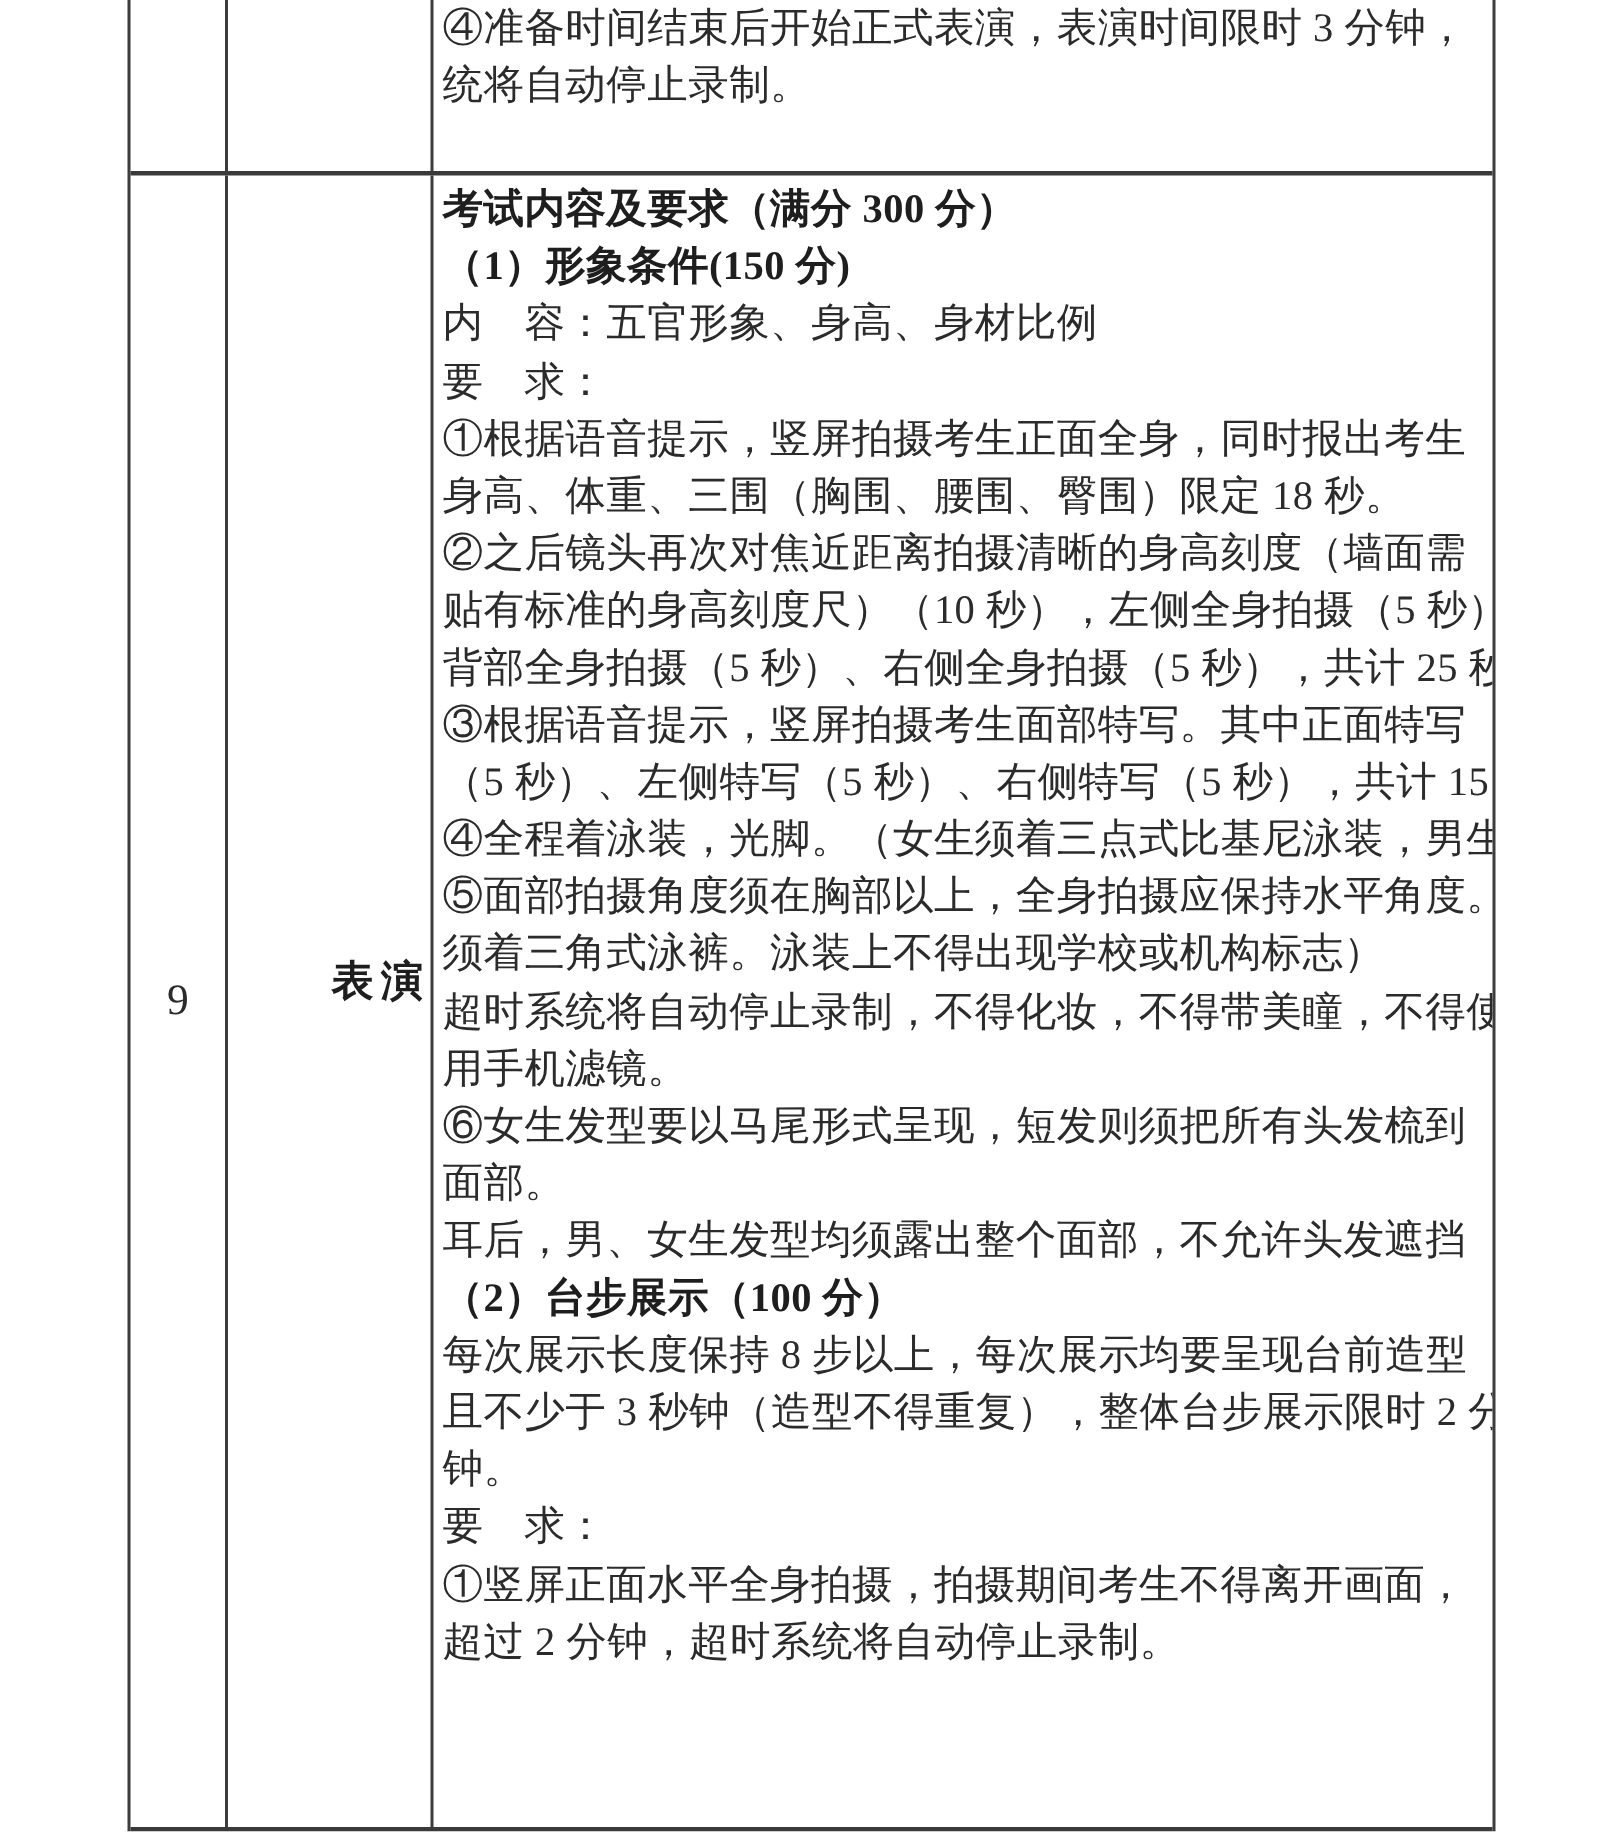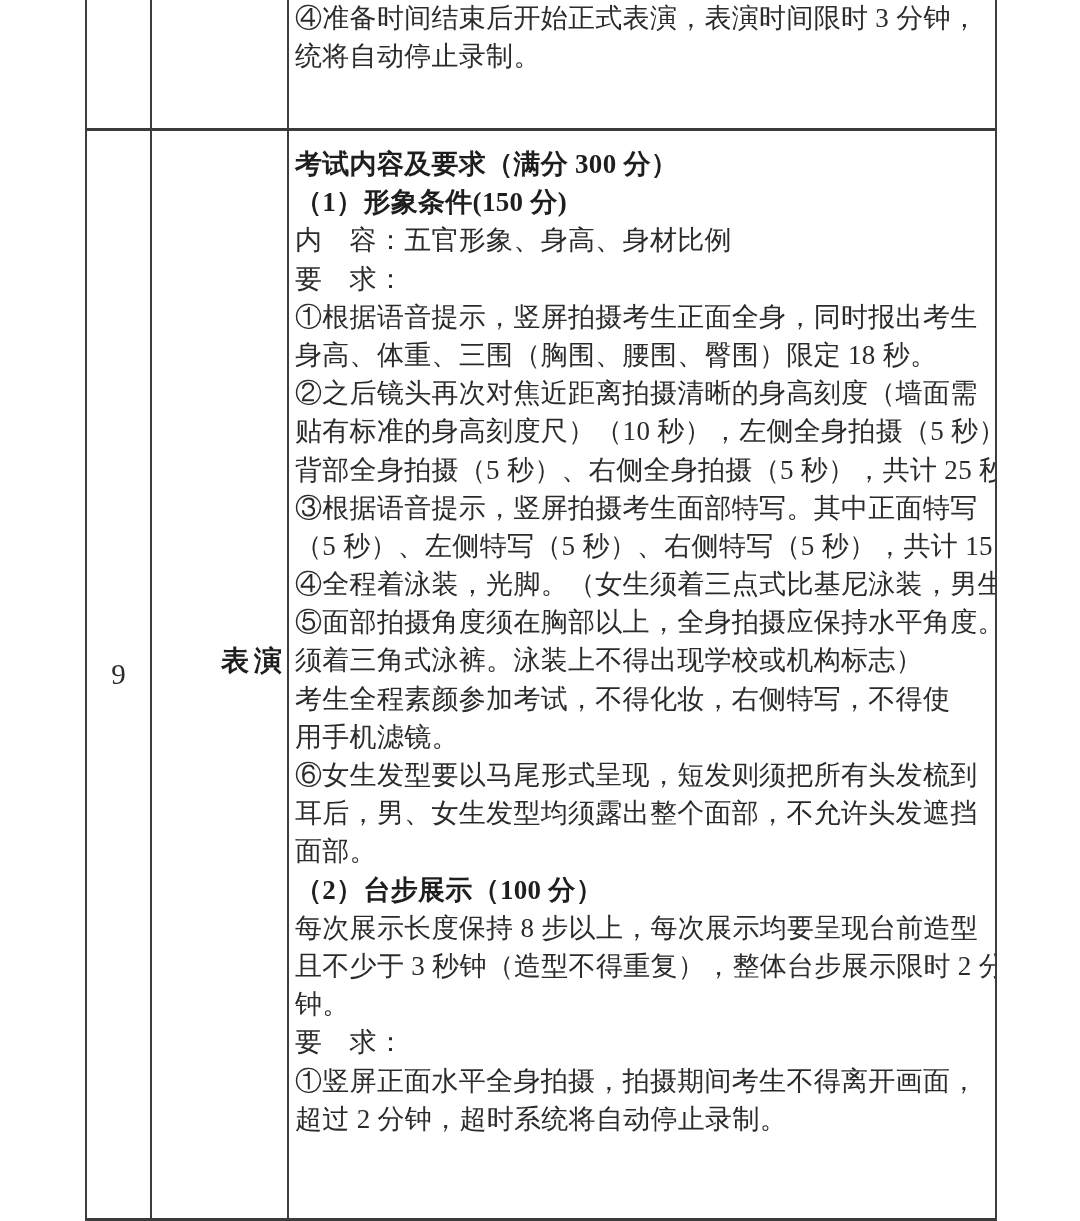--- a/index.html
+++ b/index.html
@@ -14,41 +14,41 @@
   .doc-table {
     position: absolute;
     left: 85px; top: 0;
     width: 912px; height: 1221px;
     border-left: 2px solid #3d3d3d;
     border-right: 2px solid #3d3d3d;
     display: flex;
     flex-direction: column;
   }
   .t-row { display: flex; flex-direction: row; width: 100%; }
-  .row-partial { height: 128px; }
+  .row-partial { height: 114px; }
   .row-main { flex: 1; border-top: 3px solid #3a3a3a; border-bottom: 3px solid #3a3a3a; }
   .col-num {
     width: 65px;
     border-right: 2px solid #3d3d3d;
     display: flex; align-items: center; justify-content: center;
     flex-shrink: 0;
   }
   .col-cat {
     width: 137px;
     border-right: 2px solid #3d3d3d;
     display: flex; align-items: center; justify-content: flex-end;
     flex-shrink: 0;
   }
   .col-content {
     flex: 1;
     padding: 0 4px 0 6px;
     overflow: hidden;
   }
   .row-partial .col-content { padding-top: 0px; }
-  .row-main .col-content { padding-top: 14px; }
+  .row-main .col-content { padding-top: 3px; }
   .line {
     display: block;
     height: 38.2px;
     line-height: 38.2px;
     font-size: 27px;
     white-space: nowrap;
     letter-spacing: 0.3px;
     color: #2b2b2b;
   }
   .row-partial .line { height: 37.7px; line-height: 37.7px; }
@@ -96,25 +96,25 @@
         <div class="line">①根据语音提示，竖屏拍摄考生正面全身，同时报出考生</div>
         <div class="line">身高、体重、三围（胸围、腰围、臀围）限定 18 秒。</div>
         <div class="line">②之后镜头再次对焦近距离拍摄清晰的身高刻度（墙面需</div>
         <div class="line">贴有标准的身高刻度尺）（10 秒），左侧全身拍摄（5 秒）、</div>
         <div class="line">背部全身拍摄（5 秒）、右侧全身拍摄（5 秒），共计 25 秒。</div>
         <div class="line">③根据语音提示，竖屏拍摄考生面部特写。其中正面特写</div>
         <div class="line">（5 秒）、左侧特写（5 秒）、右侧特写（5 秒），共计 15 秒。</div>
         <div class="line">④全程着泳装，光脚。（女生须着三点式比基尼泳装，男生</div>
         <div class="line">⑤面部拍摄角度须在胸部以上，全身拍摄应保持水平角度。</div>
         <div class="line">须着三角式泳裤。泳装上不得出现学校或机构标志）</div>
-        <div class="line">考生全程素颜参加考试，不得化妆，右侧特写，不得使</div>
+        <div class="line">超时系统将自动停止录制，不得化妆，不得带美瞳，不得使</div>
         <div class="line">用手机滤镜。</div>
         <div class="line">⑥女生发型要以马尾形式呈现，短发则须把所有头发梳到</div>
+        <div class="line">面部。</div>
         <div class="line">耳后，男、女生发型均须露出整个面部，不允许头发遮挡</div>
-        <div class="line">面部。</div>
         <div class="line b">（2）台步展示（100 分）</div>
         <div class="line">每次展示长度保持 8 步以上，每次展示均要呈现台前造型</div>
         <div class="line">且不少于 3 秒钟（造型不得重复），整体台步展示限时 2 分</div>
         <div class="line">钟。</div>
         <div class="line">要　求：</div>
         <div class="line">①竖屏正面水平全身拍摄，拍摄期间考生不得离开画面，</div>
         <div class="line">超过 2 分钟，超时系统将自动停止录制。</div>
       </div>
     </div>
 

